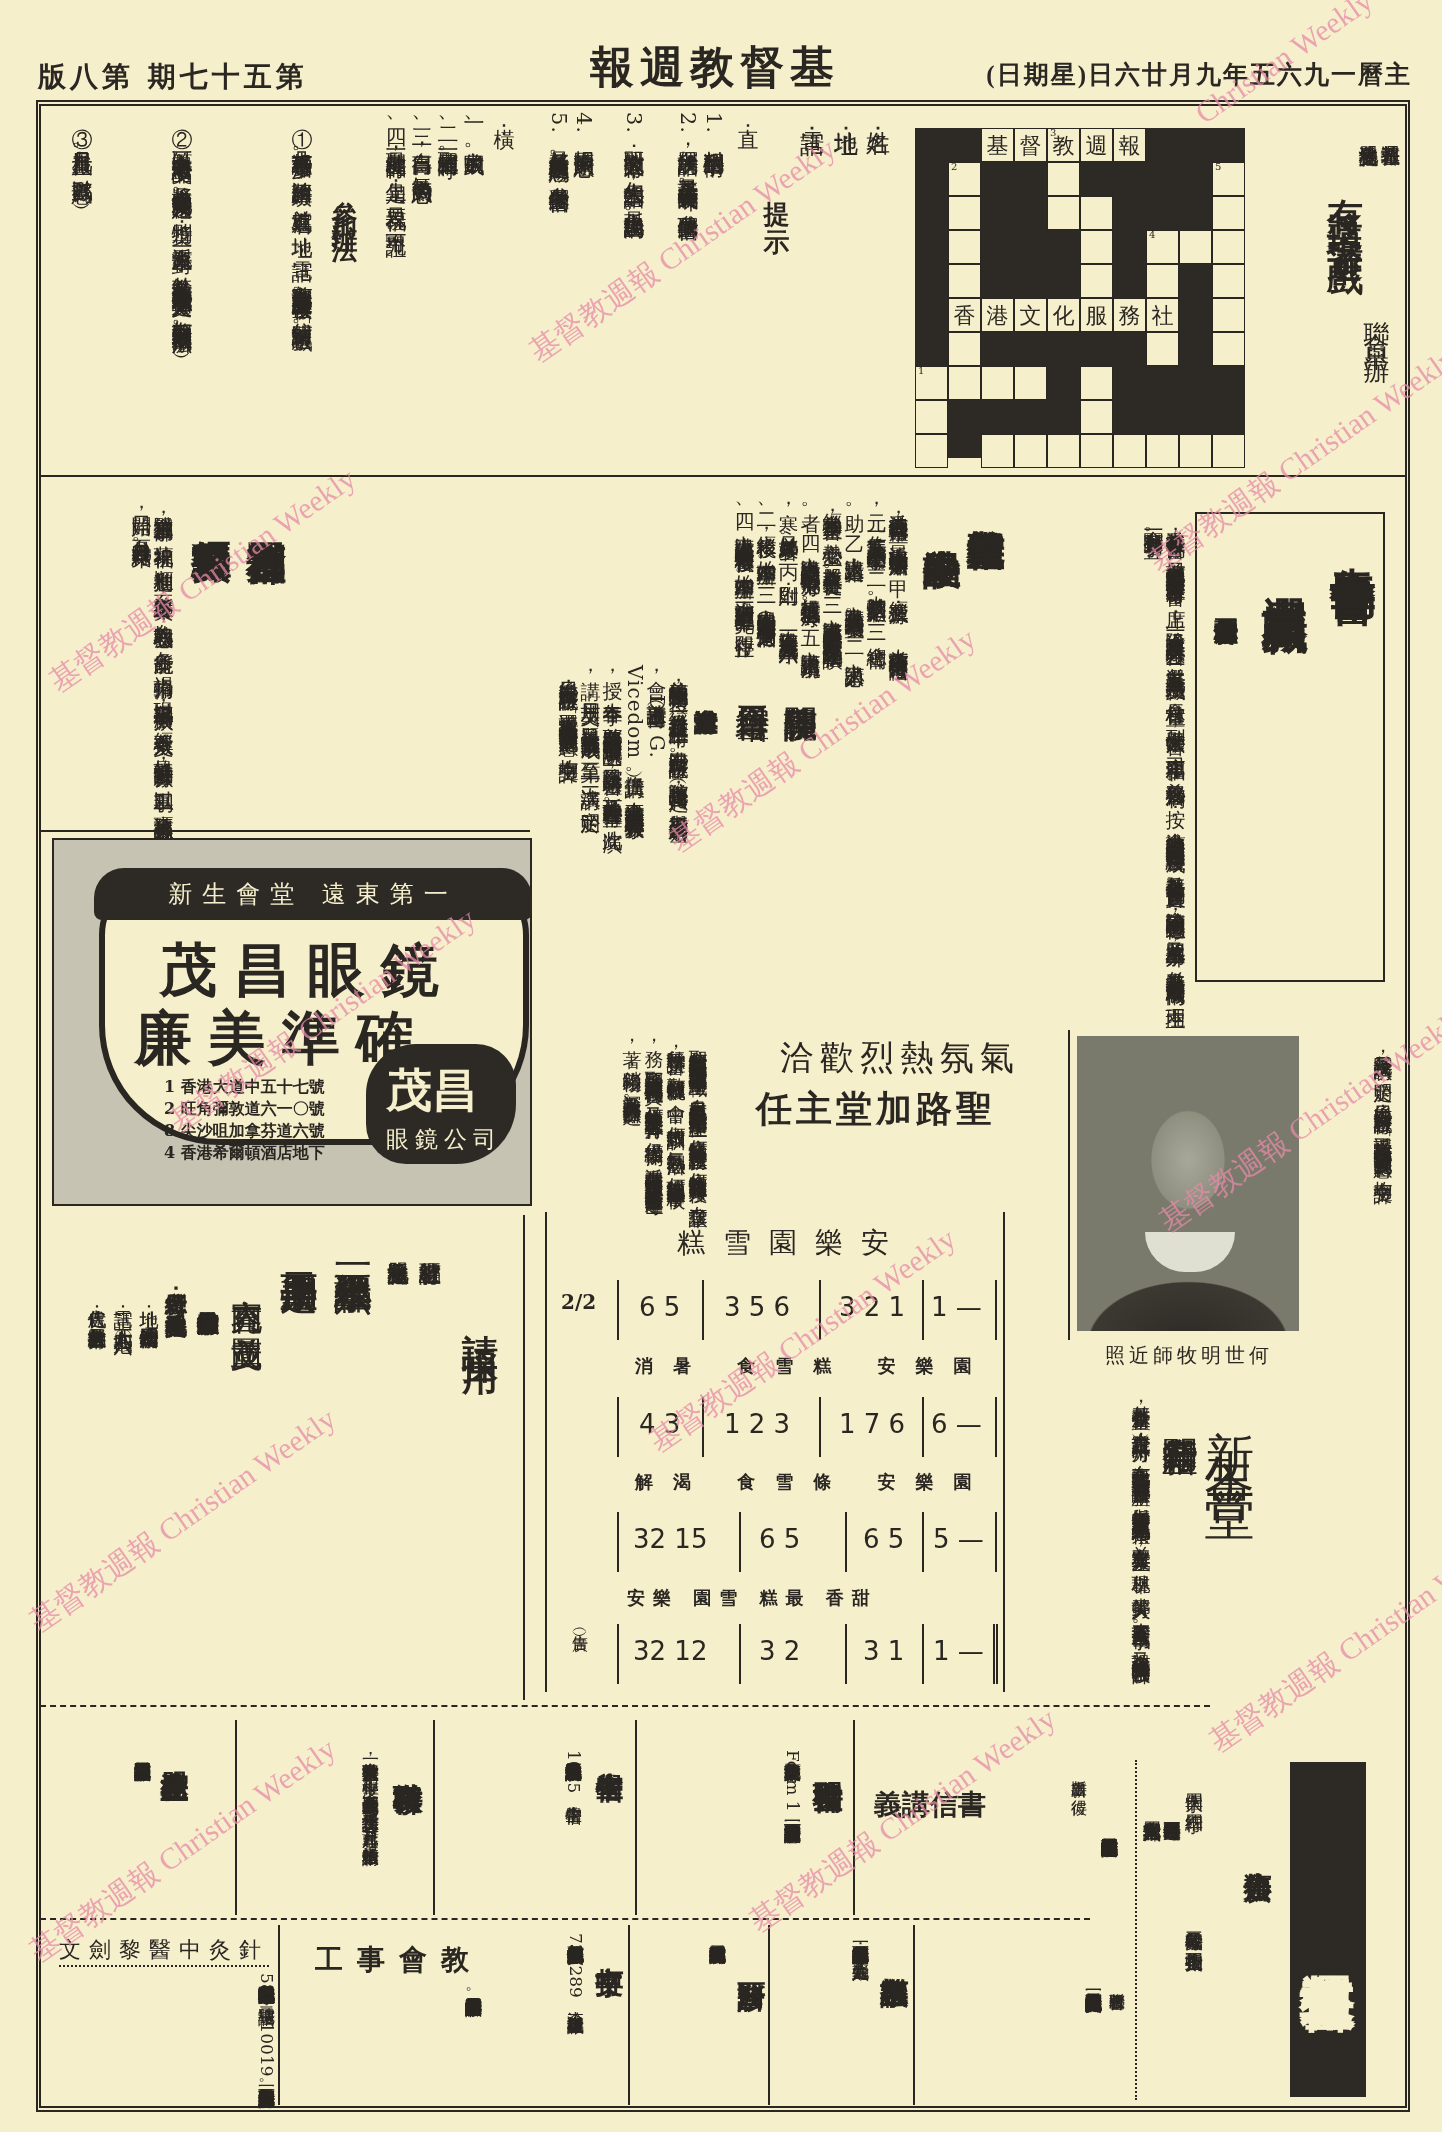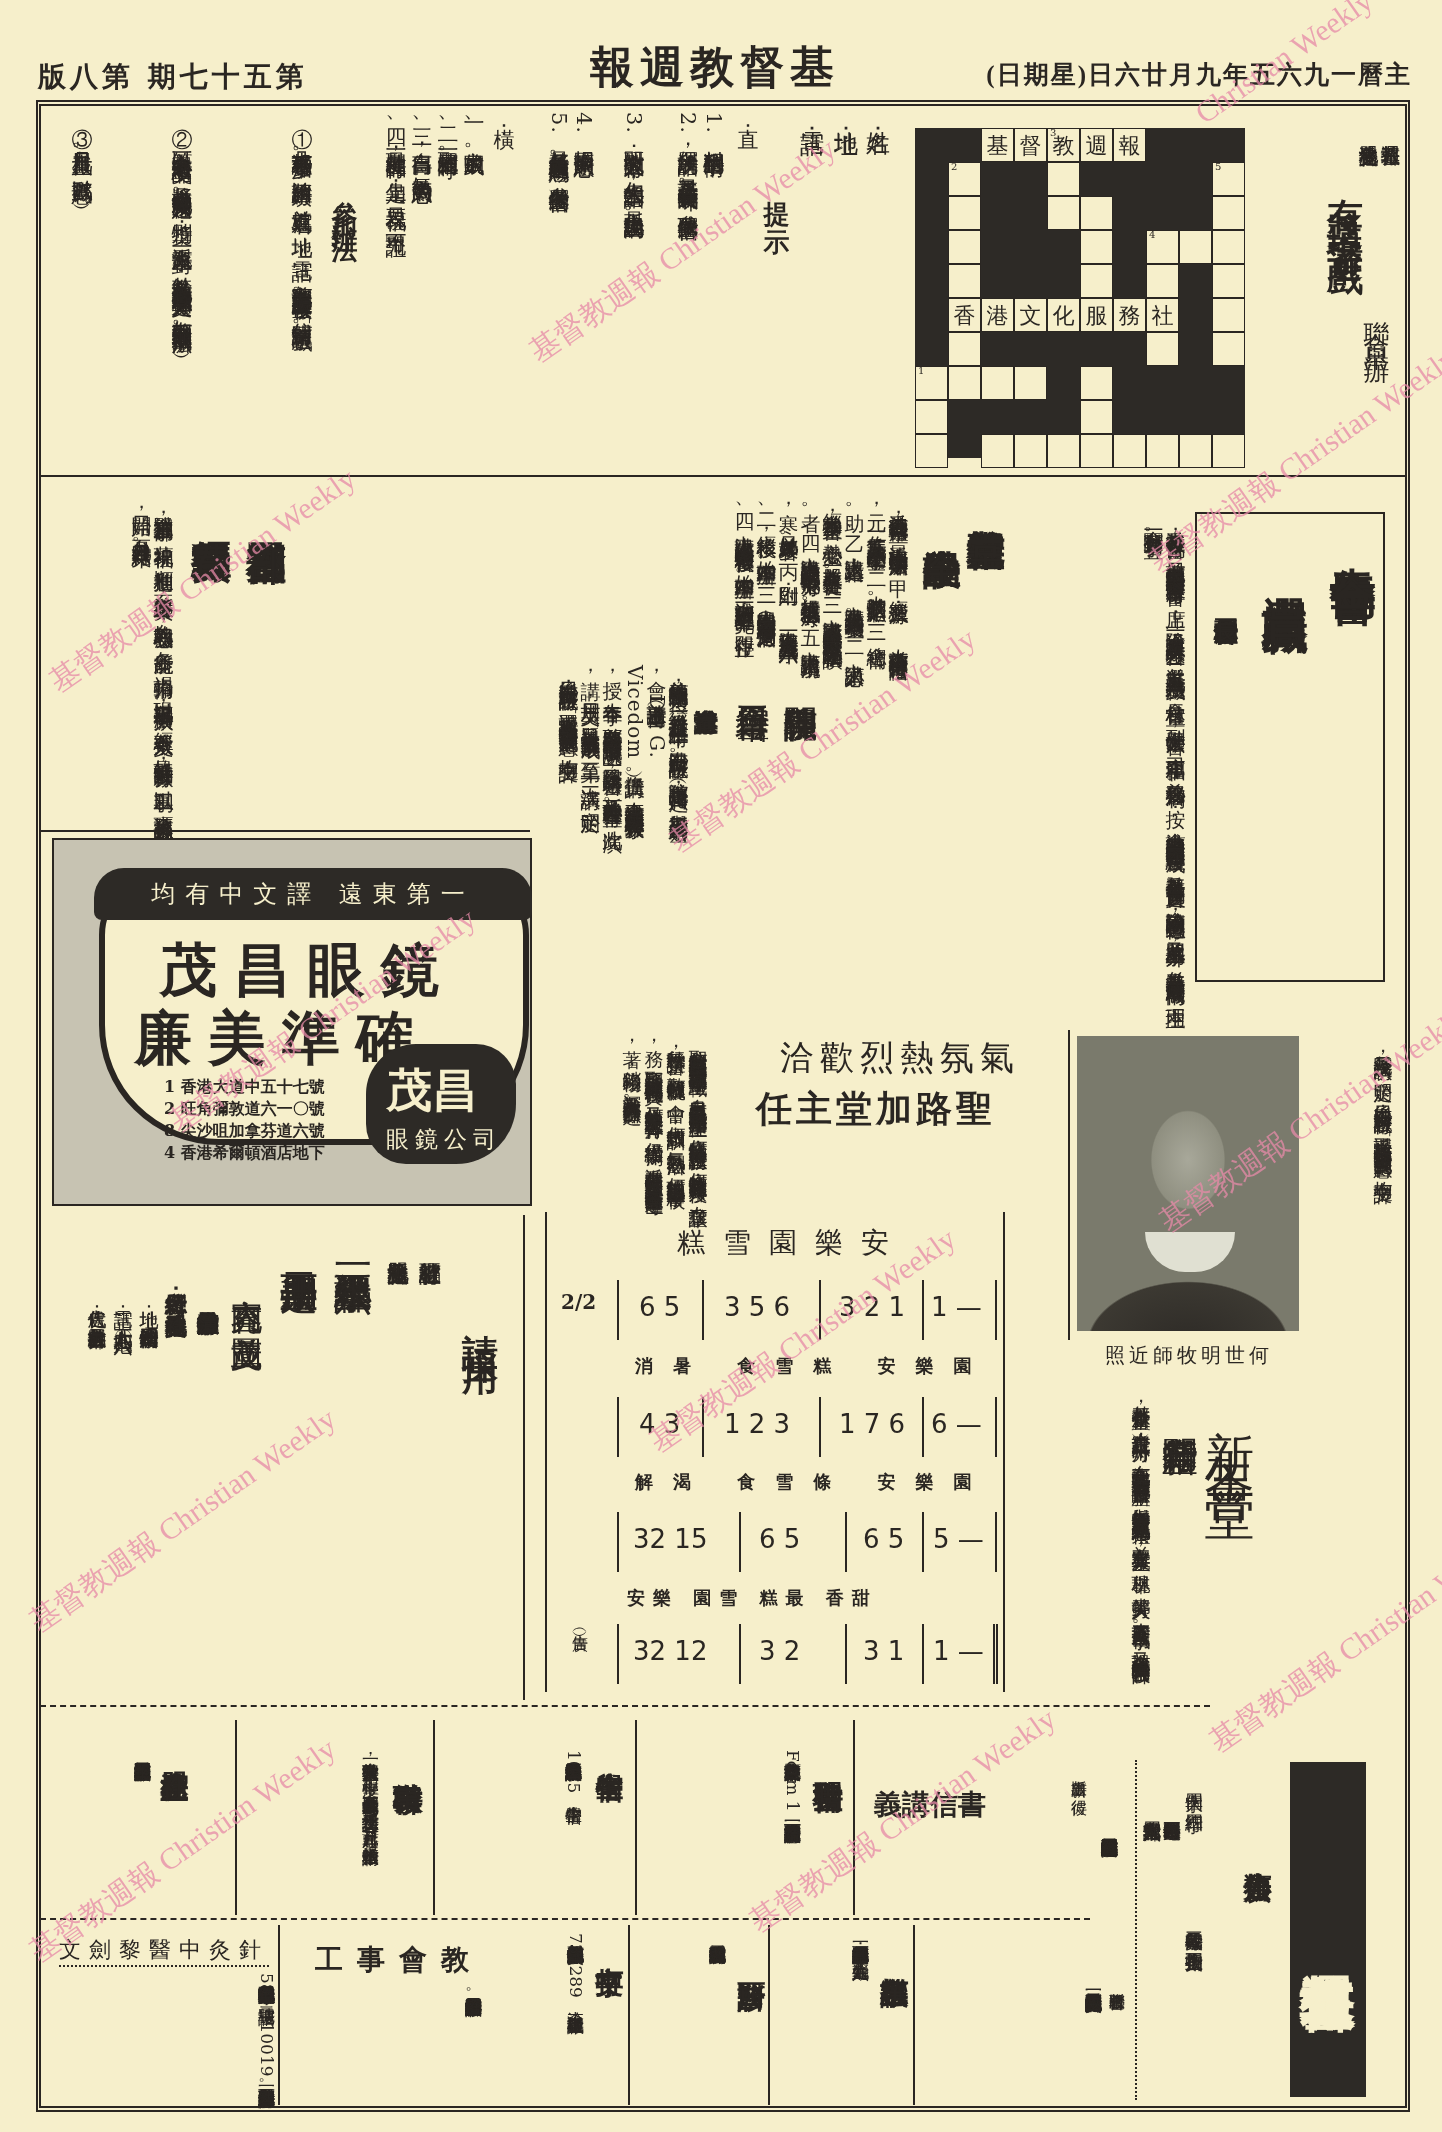--- a/index.html
+++ b/index.html
@@ -184,21 +184,21 @@
 <div class="abs" style="left:45px; top:480px; width:260px; height:350px;">
   <div class="abs v headline" style="left:195px; top:30px; font-size:40px;">禮賢會福利部</div>
   <div class="abs v headline" style="left:140px; top:30px; font-size:40px;">發動募捐經費</div>
   <div class="abs vm body-text" style="left:0; top:20px; width:130px; height:310px; font-size:20px; line-height:22px;">禮賢會福利部事工，蒙神祝福，順利推進，至該部所有經費，一向均賴熱心教友，各盡所能，竭力捐輸，現以福利事工日漸擴大，經費入不敷支，故最近特發動進行募款，以利事工。查該項募捐係由九月五日開始，至九月廿六日即行結束。</div>
 </div>
 
 <div class="hr" style="left:40px; top:830px; width:490px;"></div>
 
 <div class="abs glasses-ad">
   <div class="glasses-frame"></div>
-  <div class="glasses-top">均有中文譯 遠東第一</div>
+  <div class="glasses-top">新生會堂 遠東第一</div>
   <div class="abs headline" style="left:105px; top:92px; font-size:58px; letter-spacing:16px;">茂昌眼鏡</div>
   <div class="abs headline" style="left:80px; top:160px; font-size:58px; letter-spacing:16px;">廉美準確</div>
   <div class="abs" style="left:110px; top:236px; font-size:16px; line-height:22px; font-weight:bold;">
     <div>1 香港大道中五十七號</div>
     <div>2 旺角彌敦道六一〇號</div>
     <div>8 尖沙咀加拿芬道六號</div>
     <div>4 香港希爾頓酒店地下</div>
   </div>
   <div class="glasses-badge">
     <div class="abs headline" style="left:20px; top:16px; font-size:46px;">茂昌</div>

